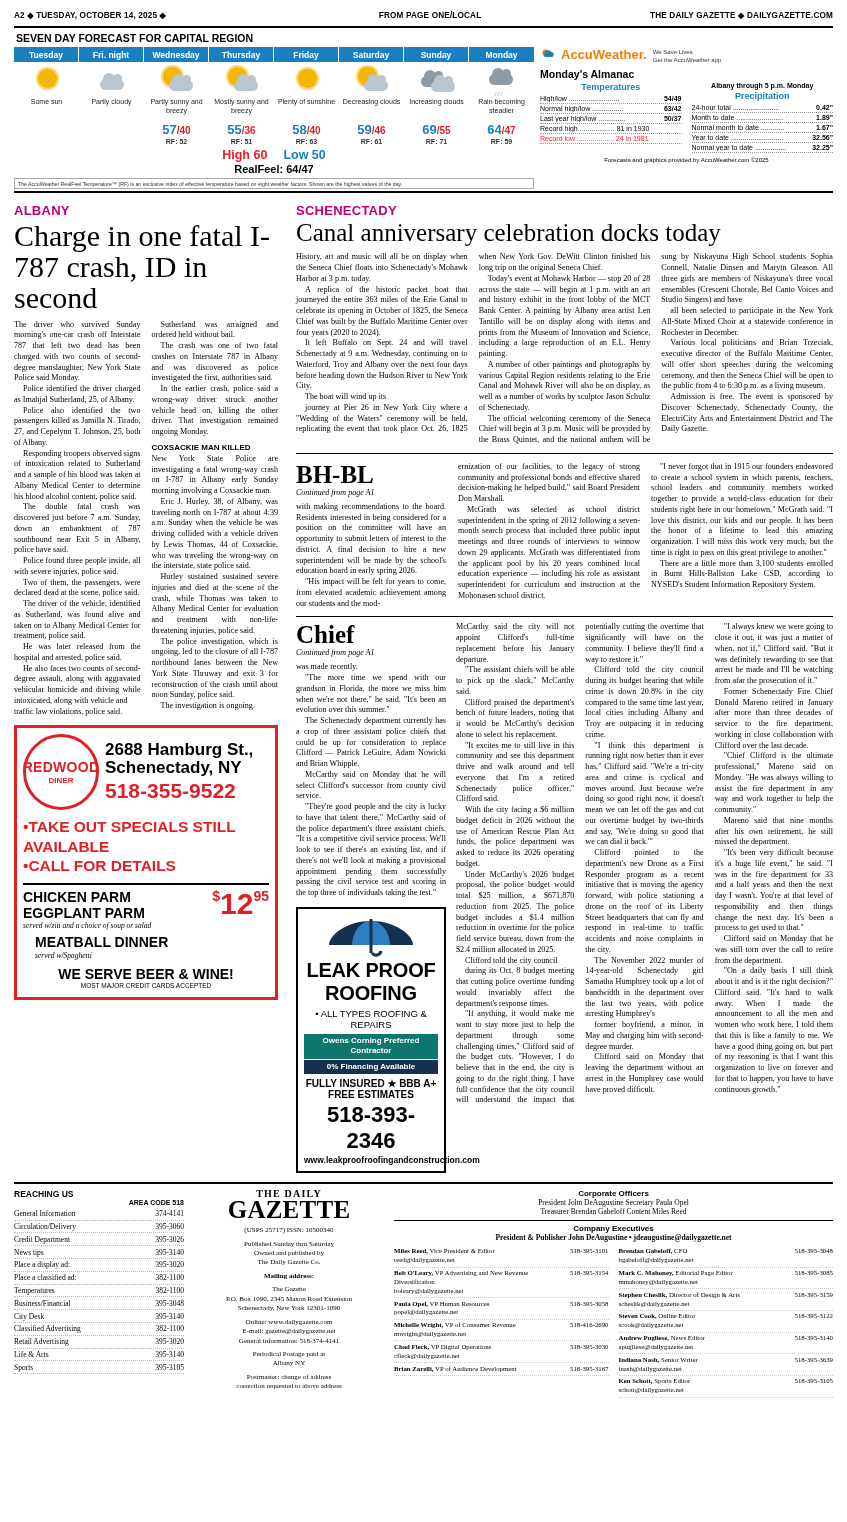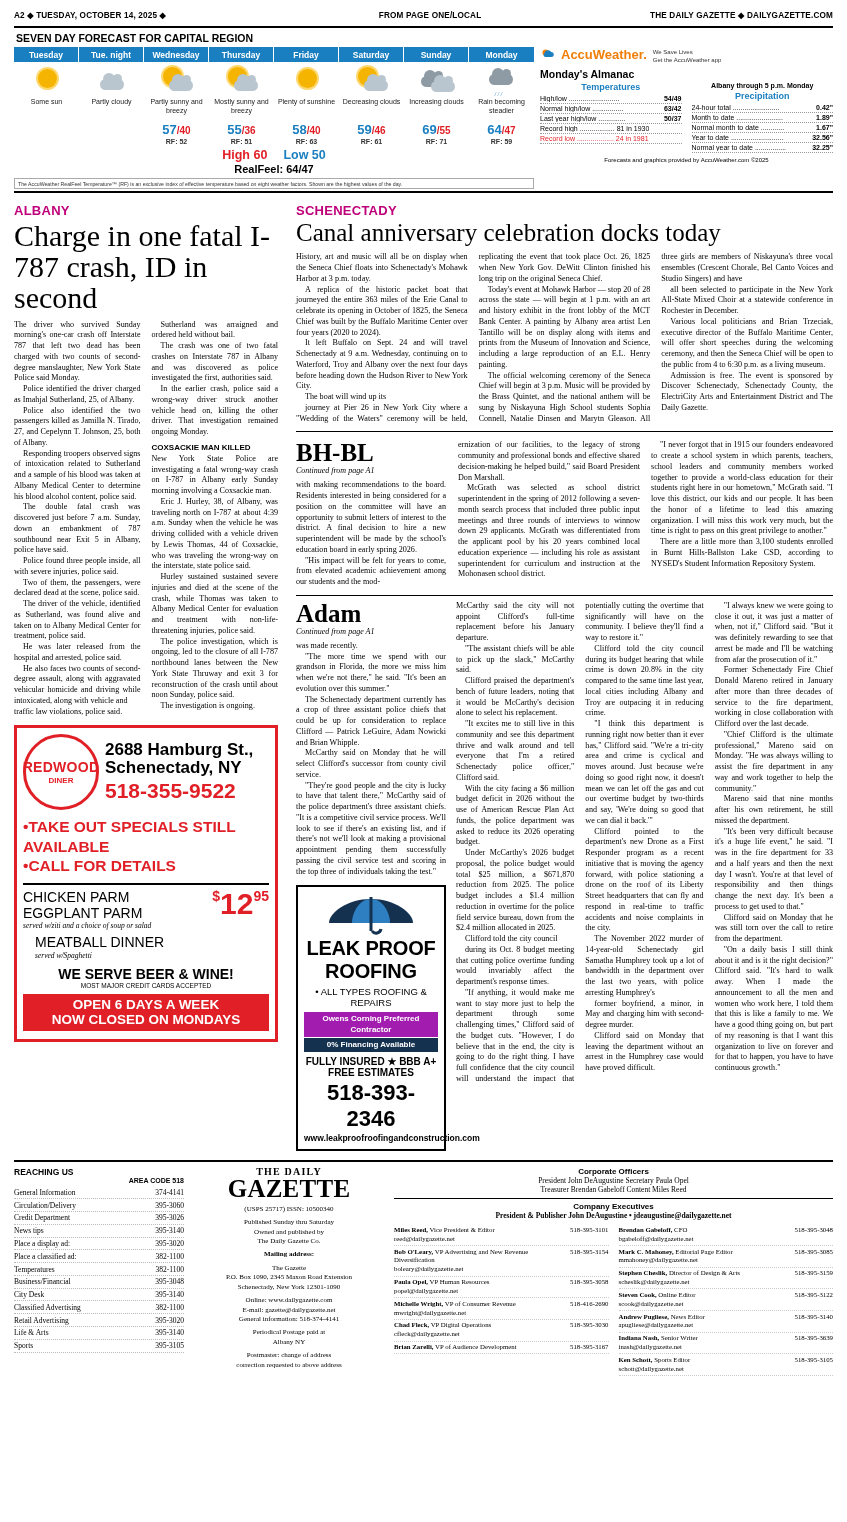--- a/index.html
+++ b/index.html
@@ -107,21 +107,21 @@
     display:flex;flex-direction:column;align-items:center;justify-content:center;
     color:#e11f26;font-weight:bold;flex:none; text-align:center; line-height:1;
   }
   .rw-seal .t1 { font-size:14px; letter-spacing:.02em;}
   .rw-seal .t2 { font-size:8px; margin-top:3px;}
   .rw-addr { font-size:17px; font-weight:bold; line-height:1.06; }
   .rw-phone { font-size:21px; font-weight:bold; color:#e11f26; margin-top:2px;}
   .rw-bullets { margin-top:7px; font-size:15.5px; font-weight:bold; color:#e11f26; line-height:1.25;}
   .rw-box { border-top:2px solid #000; margin-top:8px; padding-top:5px; }
   .rw-special { display:flex; justify-content:space-between; align-items:flex-start;}
-  .rw-item { font-size:14px; font-weight:normal; line-height:1.1;}
+  .rw-item { font-size:14px; font-weight:bold; line-height:1.1;}
   .rw-sub { font-size:7.5px; font-style:italic; font-weight:normal; font-family:"Liberation Serif", serif;}
   .rw-price { color:#e11f26; font-weight:bold; font-size:30px; line-height:.9; display:flex; align-items:flex-start;}
   .rw-price sup { font-size:14px; }
   .rw-beer { font-size:14px; font-weight:bold; text-align:center; margin-top:6px;}
   .rw-cc { font-size:6.5px; text-align:center; }
   .rw-open { background:#e11f26; color:#fff; font-size:13.5px; font-weight:bold; text-align:center; padding:3px 0; margin-top:5px; line-height:1.15;}
 
   .ad-roof { border:2px solid #000; margin-top:8px; padding:6px; text-align:center; font-family:"Liberation Sans", sans-serif; background:#fff;}
   .roof-title { font-size:20px; font-weight:bold; letter-spacing:-.01em; }
   .roof-sub { font-size:9.5px; font-weight:normal; margin-top:3px;}
@@ -184,21 +184,21 @@
               <div class="wx-hdr">Tuesday</div>
               <div class="wx-icon">
                 <div class="ic">
                   <div class="sun"></div>
                 </div>
               </div>
               <div class="wx-desc">Some sun</div>
               <div class="wx-temp">&nbsp;</div>
             </div>
             <div class="wx-col">
-              <div class="wx-hdr">Tue. night</div>
+              <div class="wx-hdr">Fri. night</div>
               <div class="wx-icon">
                 <div class="ic">
                   <div class="cloud"></div>
                 </div>
               </div>
               <div class="wx-desc">Partly cloudy</div>
               <div class="wx-temp">&nbsp;</div>
             </div>
             <div class="wx-col">
               <div class="wx-hdr">Wednesday</div>
@@ -413,40 +413,37 @@
                 <span>12</span>
                 <sup>95</sup>
             </div>
           </div>
           <div style="margin-top:5px;padding-left:12px;">
             <div class="rw-item">MEATBALL DINNER</div>
             <div class="rw-sub">served w/Spaghetti</div>
           </div>
           <div class="rw-beer">WE SERVE BEER &amp; WINE!</div>
           <div class="rw-cc">MOST MAJOR CREDIT CARDS ACCEPTED</div>
-          <div class="rw-open">
-            <div>OPEN 6 DAYS A WEEK</div>
-            <div>NOW CLOSED ON MONDAYS</div>
-          </div>
         </div>
       </div>
     </div>
 
     <div class="col-right">
 
       <div class="kicker">SCHENECTADY</div>
       <h1 class="hl-canal headline-serif">Canal anniversary celebration docks today</h1>
       <div class="cols3">
         <div id="canal-p">
             <p class="body first">History, art and music will all be on display when the Seneca Chief floats into Schenectady's Mohawk Harbor at 3 p.m. today.</p>
             <p class="body">A replica of the historic packet boat that journeyed the entire 363 miles of the Erie Canal to celebrate its opening in October of 1825, the Seneca Chief was built by the Buffalo Maritime Center over four years (2020 to 2024).</p>
             <p class="body">It left Buffalo on Sept. 24 and will travel Schenectady at 9 a.m. Wednesday, continuing on to Waterford, Troy and Albany over the next four days before heading down the Hudson River to New York City.</p>
             <p class="body">The boat will wind up its</p>
             <p class="body">journey at Pier 26 in New York City where a "Wedding of the Waters" ceremony will be held, replicating the event that took place Oct. 26, 1825 when New York Gov. DeWitt Clinton finished his long trip on the original Seneca Chief.</p>
             <p class="body">Today's event at Mohawk Harbor — stop 20 of 28 across the state — will begin at 1 p.m. with an art and history exhibit in the front lobby of the MCT Bank Center. A painting by Albany area artist Len Tantillo will be on display along with items and prints from the Museum of Innovation and Science, including a large reproduction of an E.L. Henry painting.</p>
+            <p class="body">A number of other paintings and photographs by various Capital Region residents relating to the Erie Canal and Mohawk River will also be on display, as well as a number of works by sculptor Jason Schultz of Schenectady.</p>
             <p class="body">The official welcoming ceremony of the Seneca Chief will begin at 3 p.m. Music will be provided by the Brass Quintet, and the national anthem will be sung by Niskayuna High School students Sophia Connell, Natalie Dinsen and Marytn Gleason. All three girls are members of Niskayuna's three vocal ensembles (Crescent Chorale, Bel Canto Voices and Studio Singers) and have</p>
             <p class="body">all been selected to participate in the New York All-State Mixed Choir at a statewide conference in Rochester in December.</p>
             <p class="body">Various local politicians and Brian Trzeciak, executive director of the Buffalo Maritime Center, will offer short speeches during the welcoming ceremony, and then the Seneca Chief will be open to the public from 4 to 6:30 p.m. as a living museum.</p>
             <p class="body">Admission is free. The event is sponsored by Discover Schenectady, Schenectady County, the ElectriCity Arts and Entertainment District and The Daily Gazette.</p>
           </div>
       </div>
 
       <div class="divider"></div>
 
       <div class="jump">
@@ -467,41 +464,41 @@
                 <p class="body">There are a little more than 3,100 students enrolled in Burnt Hills-Ballston Lake CSD, according to NYSED's Student Information Repository System.</p>
               </div>
           </div>
         </div>
       </div>
 
       <div class="divider"></div>
 
       <div style="display:flex; gap:10px;">
         <div style="width:150px;">
-          <div class="jump-h">Adam</div>
+          <div class="jump-h">Chief</div>
           <div class="jump-c">Continued from page A1</div>
           <div id="chief-a">
               <p class="body first">was made recently.</p>
               <p class="body">"The more time we spend with our grandson in Florida, the more we miss him when we're not there," he said. "It's been an evolution over this summer."</p>
               <p class="body">The Schenectady department currently has a crop of three assistant police chiefs that could be up for consideration to replace Clifford — Patrick LeGuire, Adam Nowicki and Brian Whipple.</p>
               <p class="body">McCarthy said on Monday that he will select Clifford's successor from county civil service.</p>
               <p class="body">"They're good people and the city is lucky to have that talent there," McCarthy said of the police department's three assistant chiefs. "It is a competitive civil service process. We'll look to see if there's an existing list, and if there's not we'll look at making a provisional appointment pending them successfully passing the civil service test and scoring in the top three of individuals taking the test."</p>
             </div>
 
           <div class="ad-roof">
             <svg width="120" height="44" viewBox="0 0 120 44" style="display:block;margin:0 auto;">
               <path d="M60 6 C36 6 18 20 18 30 L102 30 C102 20 84 6 60 6 Z" fill="#14314f"></path>
               <path d="M60 6 C48 6 41 20 41 30 L60 30 Z" fill="#2e7fc2"></path>
               <path d="M60 6 C72 6 79 20 79 30 L60 30 Z" fill="#2e7fc2"></path>
               <rect x="58.5" y="4" width="3" height="34" fill="#14314f"></rect>
               <path d="M61 38 a5 5 0 0 0 9 -2" stroke="#14314f" stroke-width="3" fill="none"></path>
             </svg>
             <div class="roof-title">LEAK PROOF ROOFING</div>
             <div class="roof-sub">• ALL TYPES ROOFING &amp; REPAIRS</div>
-            <div class="roof-line" style="background:#a21caf;color:#fff;padding:2px 0;">Owens Corning Preferred Contractor</div>
+            <div class="roof-line" style="background:#0f766e;color:#fff;padding:2px 0;">Owens Corning Preferred Contractor</div>
             <div class="roof-line" style="background:#14314f;color:#fff;padding:2px 0;margin-top:1px;">0% Financing Available</div>
             <div class="roof-fully">FULLY INSURED  ★  BBB  A+</div>
             <div class="roof-free">FREE ESTIMATES</div>
             <div class="roof-phone">518-393-2346</div>
             <div class="roof-web">www.leakproofroofingandconstruction.com</div>
           </div>
         </div>
         <div style="flex:1;" class="cols3">
           <div id="chief-b">
               <p class="body first">McCarthy said the city will not appoint Clifford's full-time replacement before his January departure.</p>

